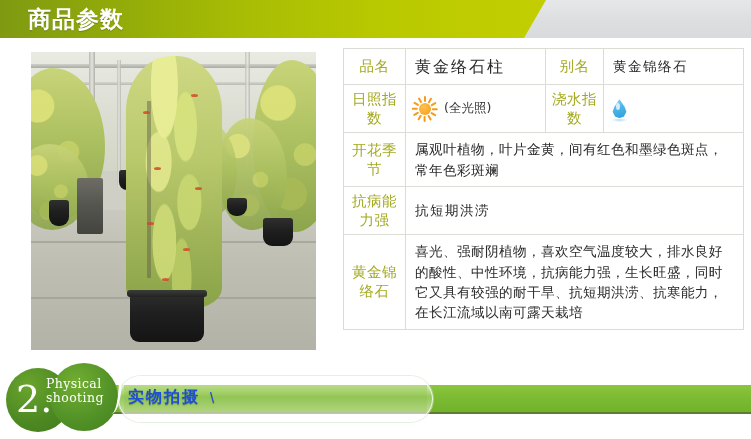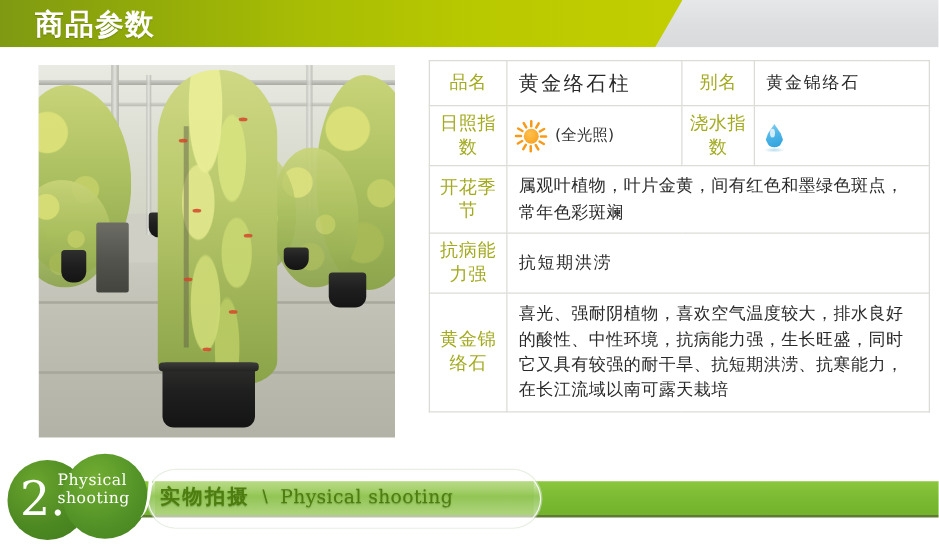--- a/index.html
+++ b/index.html
@@ -229,21 +229,21 @@
     border:1px solid rgba(255,255,255,.85);
     box-shadow:0 0 0 1px rgba(210,225,200,.55);
   }
   .banner-glass-fill{
     position:absolute; left:124px; top:13px; width:303px; height:27px;
     background:linear-gradient(180deg, rgba(160,205,90,.55) 0%, rgba(136,190,66,.35) 50%, rgba(160,205,90,.5) 100%);
   }
   .banner-text{
     position:absolute; left:128px; top:14px; height:22px;
     display:flex; align-items:center; gap:10px;
-    color:#4d7c0f; white-space:nowrap;
+    color:#1d4ed8; white-space:nowrap;
     text-shadow:0 1px 1px rgba(70,110,30,.5);
   }
   .banner-text .cn{
     font-size:16px; font-weight:bold; letter-spacing:2px;
     font-family:"DejaVu Sans","Liberation Sans",sans-serif;
   }
   .banner-text .sep{ font-size:15px; font-weight:400; }
   .banner-text .en{
     font-size:15px; letter-spacing:.3px;
     font-family:"DejaVu Serif","Liberation Serif",serif;
@@ -409,21 +409,20 @@
   </table>
 
   <div class="banner">
     <div class="banner-bar"></div>
     <div class="banner-bar-line"></div>
     <div class="banner-glass"></div>
     <div class="banner-glass-fill"></div>
     <div class="banner-text">
       <span class="cn">实物拍摄</span>
       <span class="sep">\</span>
-      <span class="en">Physical shooting</span>
     </div>
     <div class="blob-a"></div>
     <div class="blob-b"></div>
     <div class="blob-tail"></div>
     <div class="blob-num">2.</div>
     <div class="blob-en">
       <div>Physical</div>
       <div>shooting</div>
     </div>
   </div>

